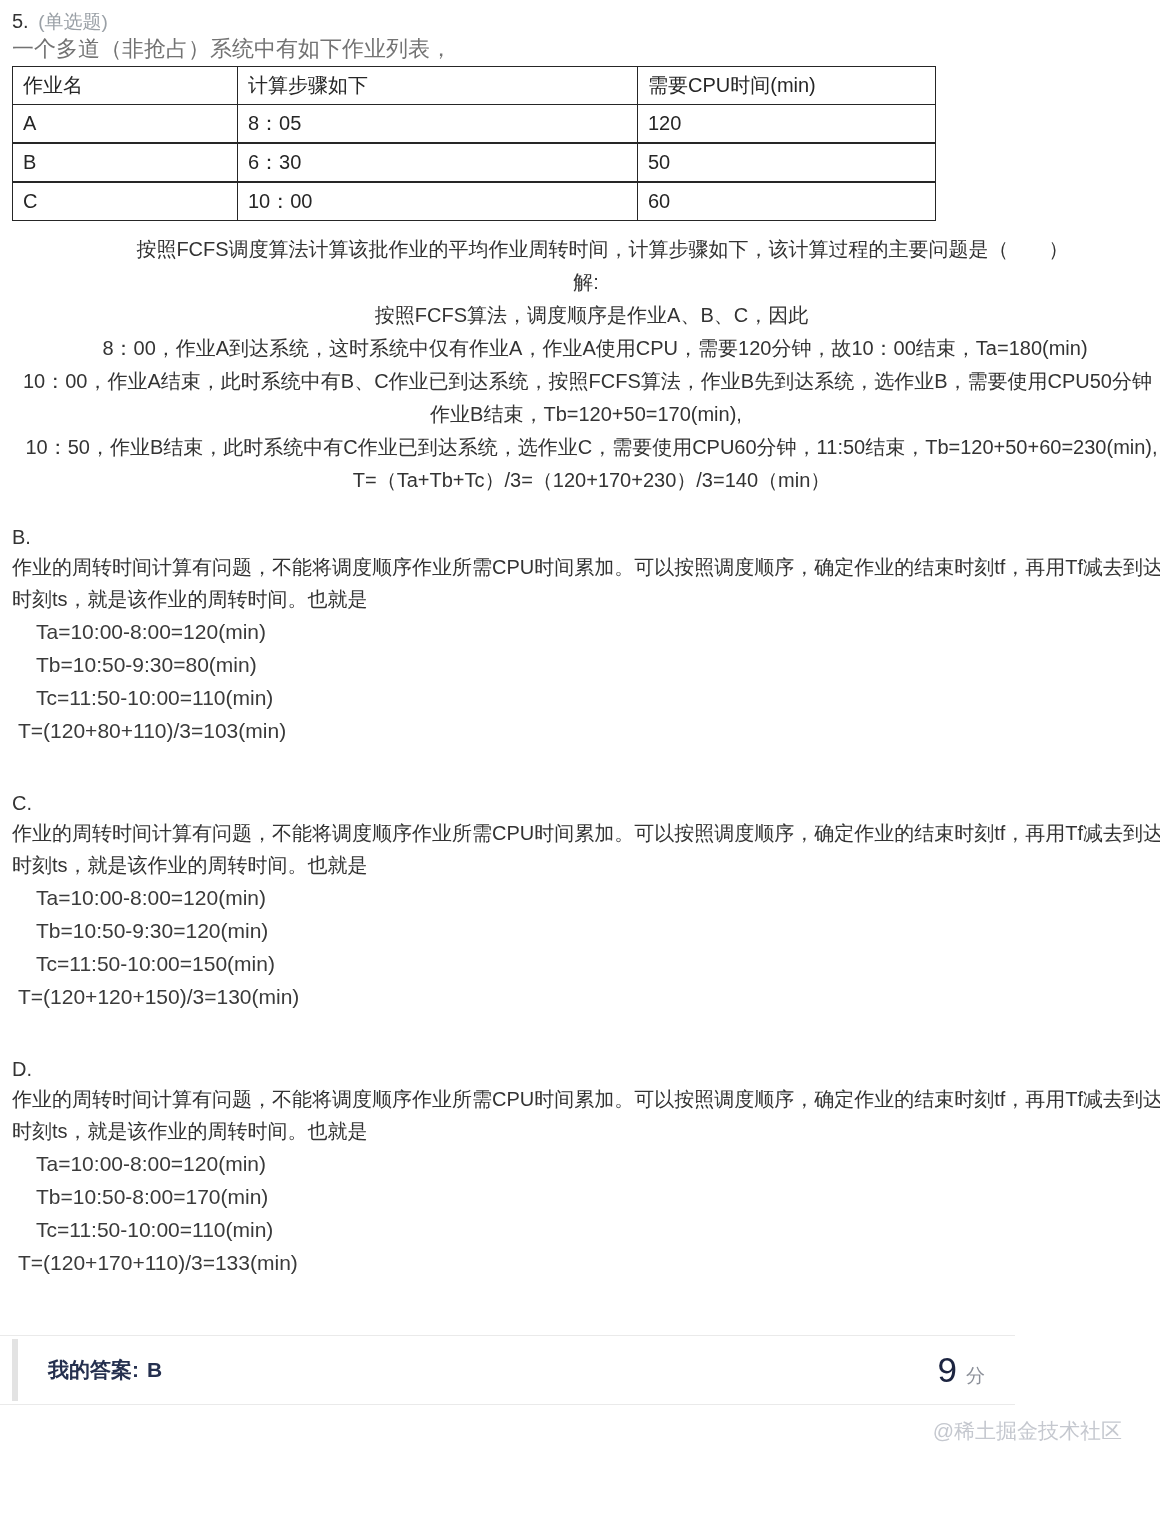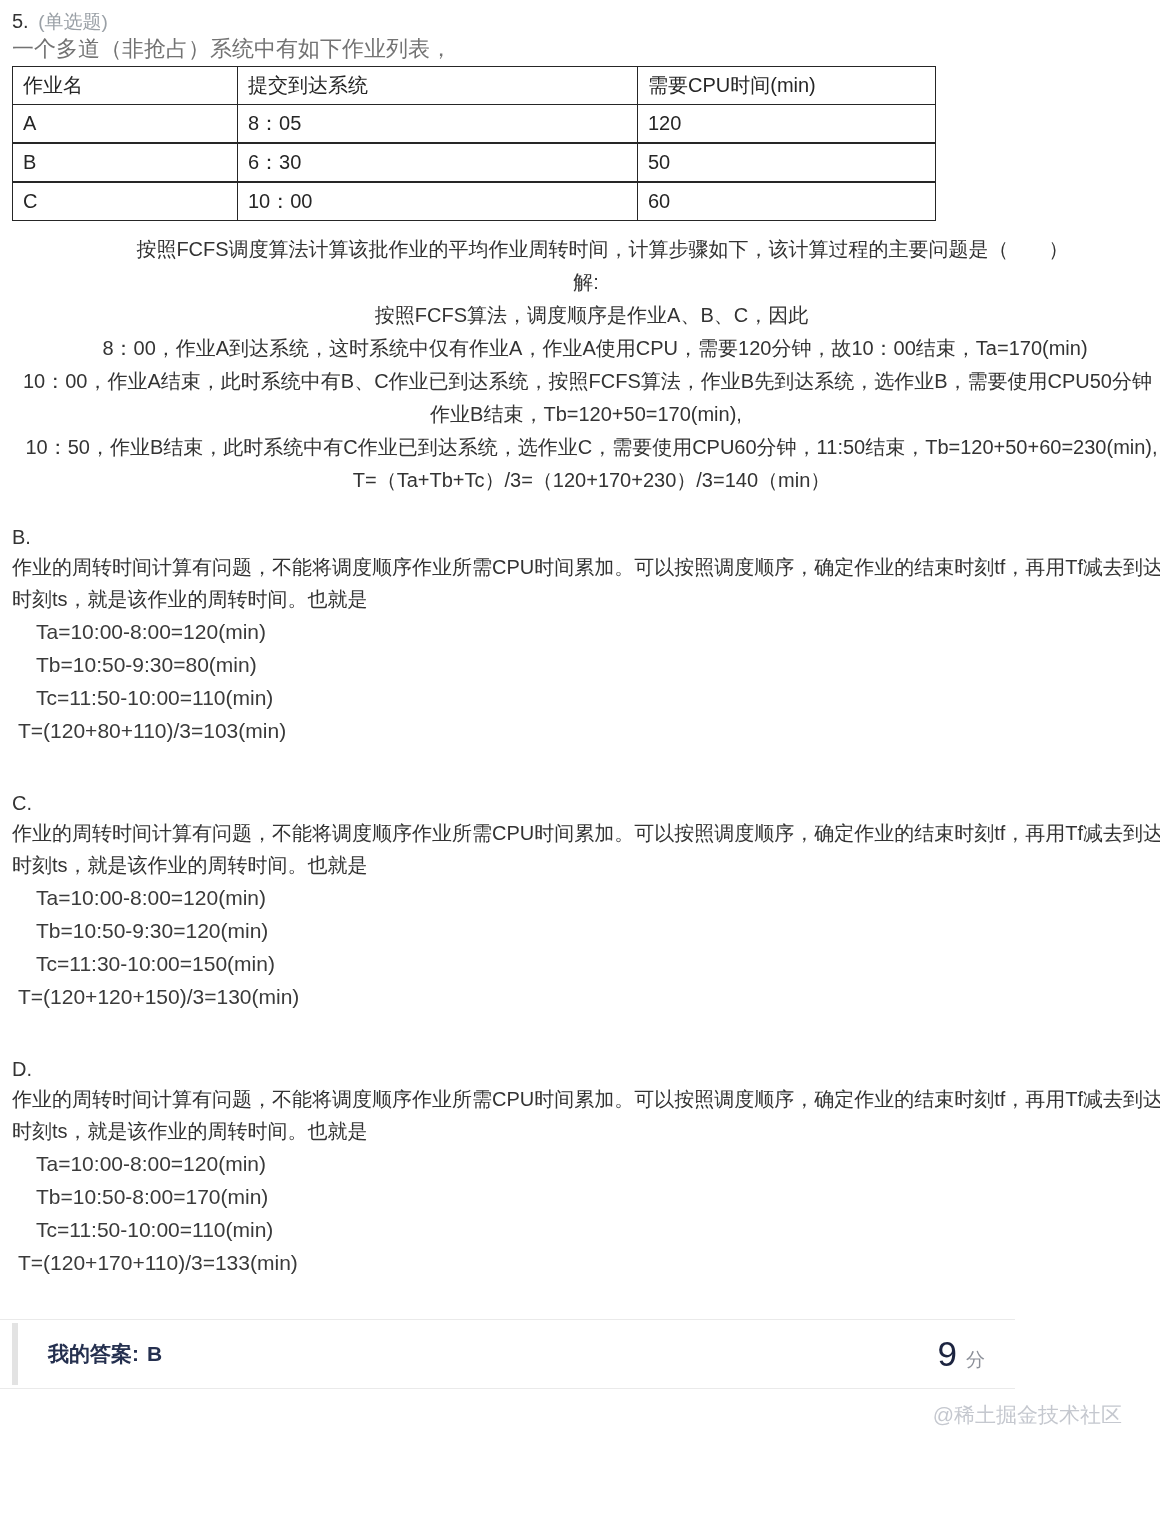--- a/index.html
+++ b/index.html
@@ -69,21 +69,21 @@
   }
   .opt-total {
     font-size: 21px; line-height: 33px;
     white-space: pre; color: #3a3a3a;
     padding-left: 6px;
   }
 
   
   .answer-box {
     position: relative;
-    margin-top: 40px;
+    margin-top: 56px;
     margin-left: -12px;
     width: 1015px;
     height: 70px;
     border-top: 1px solid #eaeaea;
     border-bottom: 1px solid #eaeaea;
     display: flex; align-items: center; justify-content: space-between;
     box-sizing: border-box;
     padding: 0 30px 0 48px;
     background: #ffffff;
   }
@@ -119,21 +119,21 @@
 
   <table class="jobs-table">
     <colgroup>
         <col class="c1">
         <col class="c2">
         <col class="c3">
       </colgroup>
     <thead>
       <tr>
         <th>作业名</th>
-        <th>提交到达系统</th>
+        <th>计算步骤如下</th>
         <th>需要CPU时间(min)</th>
       </tr>
     </thead>
     <tbody>
       <tr>
         <td>A</td>
         <td>8：05</td>
         <td>120</td>
       </tr>
       <tr>
@@ -146,21 +146,21 @@
         <td>10：00</td>
         <td>60</td>
       </tr>
     </tbody>
   </table>
 
   <div class="solution">
     <div class="sol-line indent-3">按照FCFS调度算法计算该批作业的平均作业周转时间，计算步骤如下，该计算过程的主要问题是（　　）</div>
     <div class="sol-line indent-0">解:</div>
     <div class="sol-line indent-1">按照FCFS算法，调度顺序是作业A、B、C，因此</div>
-    <div class="sol-line indent-2">8：00，作业A到达系统，这时系统中仅有作业A，作业A使用CPU，需要120分钟，故10：00结束，Ta=170(min)</div>
+    <div class="sol-line indent-2">8：00，作业A到达系统，这时系统中仅有作业A，作业A使用CPU，需要120分钟，故10：00结束，Ta=180(min)</div>
     <div class="sol-line indent-1">10：00，作业A结束，此时系统中有B、C作业已到达系统，按照FCFS算法，作业B先到达系统，选作业B，需要使用CPU50分钟，10:50</div>
     <div class="sol-line indent-0">作业B结束，Tb=120+50=170(min),</div>
     <div class="sol-line indent-1">10：50，作业B结束，此时系统中有C作业已到达系统，选作业C，需要使用CPU60分钟，11:50结束，Tb=120+50+60=230(min),</div>
     <div class="sol-line indent-1">T=（Ta+Tb+Tc）/3=（120+170+230）/3=140（min）</div>
   </div>
 
 
   <div class="option">
     <div class="opt-label">B.</div>
     <div class="opt-body">作业的周转时间计算有问题，不能将调度顺序作业所需CPU时间累加。可以按照调度顺序，确定作业的结束时刻tf，再用Tf减去到达</div>
@@ -170,21 +170,21 @@
     <div class="opt-formula">Tc=11:50-10:00=110(min)</div>
     <div class="opt-total">T=(120+80+110)/3=103(min)</div>
   </div>
 
   <div class="option option-c">
     <div class="opt-label">C.</div>
     <div class="opt-body">作业的周转时间计算有问题，不能将调度顺序作业所需CPU时间累加。可以按照调度顺序，确定作业的结束时刻tf，再用Tf减去到达</div>
     <div class="opt-body">时刻ts，就是该作业的周转时间。也就是</div>
     <div class="opt-formula">Ta=10:00-8:00=120(min)</div>
     <div class="opt-formula">Tb=10:50-9:30=120(min)</div>
-    <div class="opt-formula">Tc=11:30-10:00=150(min)</div>
+    <div class="opt-formula">Tc=11:50-10:00=150(min)</div>
     <div class="opt-total">T=(120+120+150)/3=130(min)</div>
   </div>
 
   <div class="option option-d">
     <div class="opt-label">D.</div>
     <div class="opt-body">作业的周转时间计算有问题，不能将调度顺序作业所需CPU时间累加。可以按照调度顺序，确定作业的结束时刻tf，再用Tf减去到达</div>
     <div class="opt-body">时刻ts，就是该作业的周转时间。也就是</div>
     <div class="opt-formula">Ta=10:00-8:00=120(min)</div>
     <div class="opt-formula">Tb=10:50-8:00=170(min)</div>
     <div class="opt-formula">Tc=11:50-10:00=110(min)</div>

